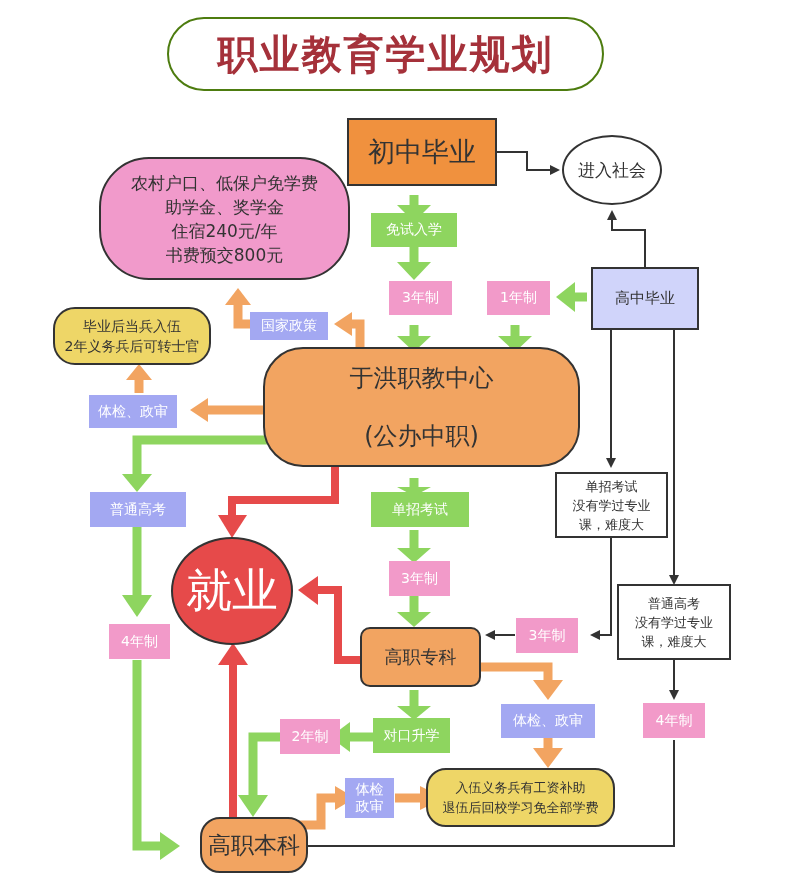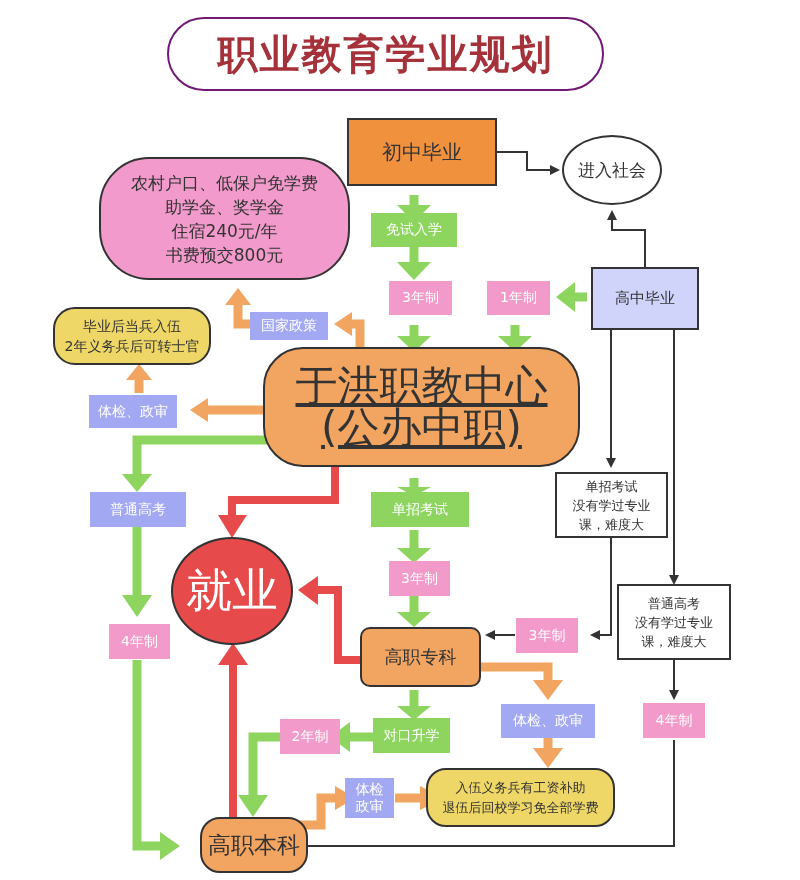--- a/index.html
+++ b/index.html
@@ -1,35 +1,35 @@
 <!DOCTYPE html>
 <html><head>
 <meta charset="utf-8">
 <style>
   html, body { margin:0; padding:0; background:#ffffff; }
   body { width:800px; height:880px; position:relative; overflow:hidden;
          font-family:"DejaVu Sans", sans-serif; }
   svg.edges { position:absolute; left:0; top:0; width:800px; height:880px; }
   .node { position:absolute; box-sizing:border-box; display:flex; align-items:center;
           justify-content:center; text-align:center; white-space:pre-line; }
-  .title { left:167px; top:17px; width:437px; height:74px; border:2px solid #701a75;
+  .title { left:167px; top:17px; width:437px; height:74px; border:2px solid #4d7c0f;
            border-radius:40px; background:#fff; color:#a5313a; font-size:40px;
            font-weight:bold; letter-spacing:2px; }
-  .orange-rect { background:#f0913e; border:2px solid #333; color:#333; font-size:20px; }
+  .orange-rect { background:#f0913e; border:2px solid #333; color:#333; font-size:27px; }
   .circle { border:2px solid #333; border-radius:50%; background:#fff; color:#333; font-size:17px; }
   .lav-rect { background:#d0d4fa; border:2px solid #333; color:#333; font-size:15px; }
   .green-tag { background:#8ed55f; color:#fff; font-size:14px; }
   .pink-tag { background:#f29ac9; color:#fff; font-size:14px; }
   .blue-tag { background:#a3a8f2; color:#fff; font-size:14px; }
   .pink-pill { background:#f19acb; border:2px solid #333; border-radius:50px; color:#333;
                font-size:17px; line-height:24px; }
   .yellow-pill { background:#eed667; border:2px solid #333; border-radius:22px; color:#333;
                  font-size:14px; line-height:20px; }
   .orange-pill { background:#f2a461; border:2px solid #333; border-radius:40px; color:#333; }
-  .center { font-size:42px; line-height:42px;text-decoration:underline; }
+  .center { font-size:24px; line-height:58px; }
   .red-circle { background:#e64a4a; border:2px solid #333; border-radius:50%; color:#ffffff; font-size:46px; }
   .white-box { background:#fff; border:2px solid #333; color:#333; font-size:13px; line-height:19px; }
 </style>
 </head>
 <body>
 
 <svg class="edges" viewBox="0 0 800 880">
   <defs>
     <marker id="ah-dark" markerWidth="10" markerHeight="10" refX="8" refY="5" orient="auto" markerUnits="userSpaceOnUse">
       <path d="M0,0 L10,5 L0,10 z" fill="#333"></path>

